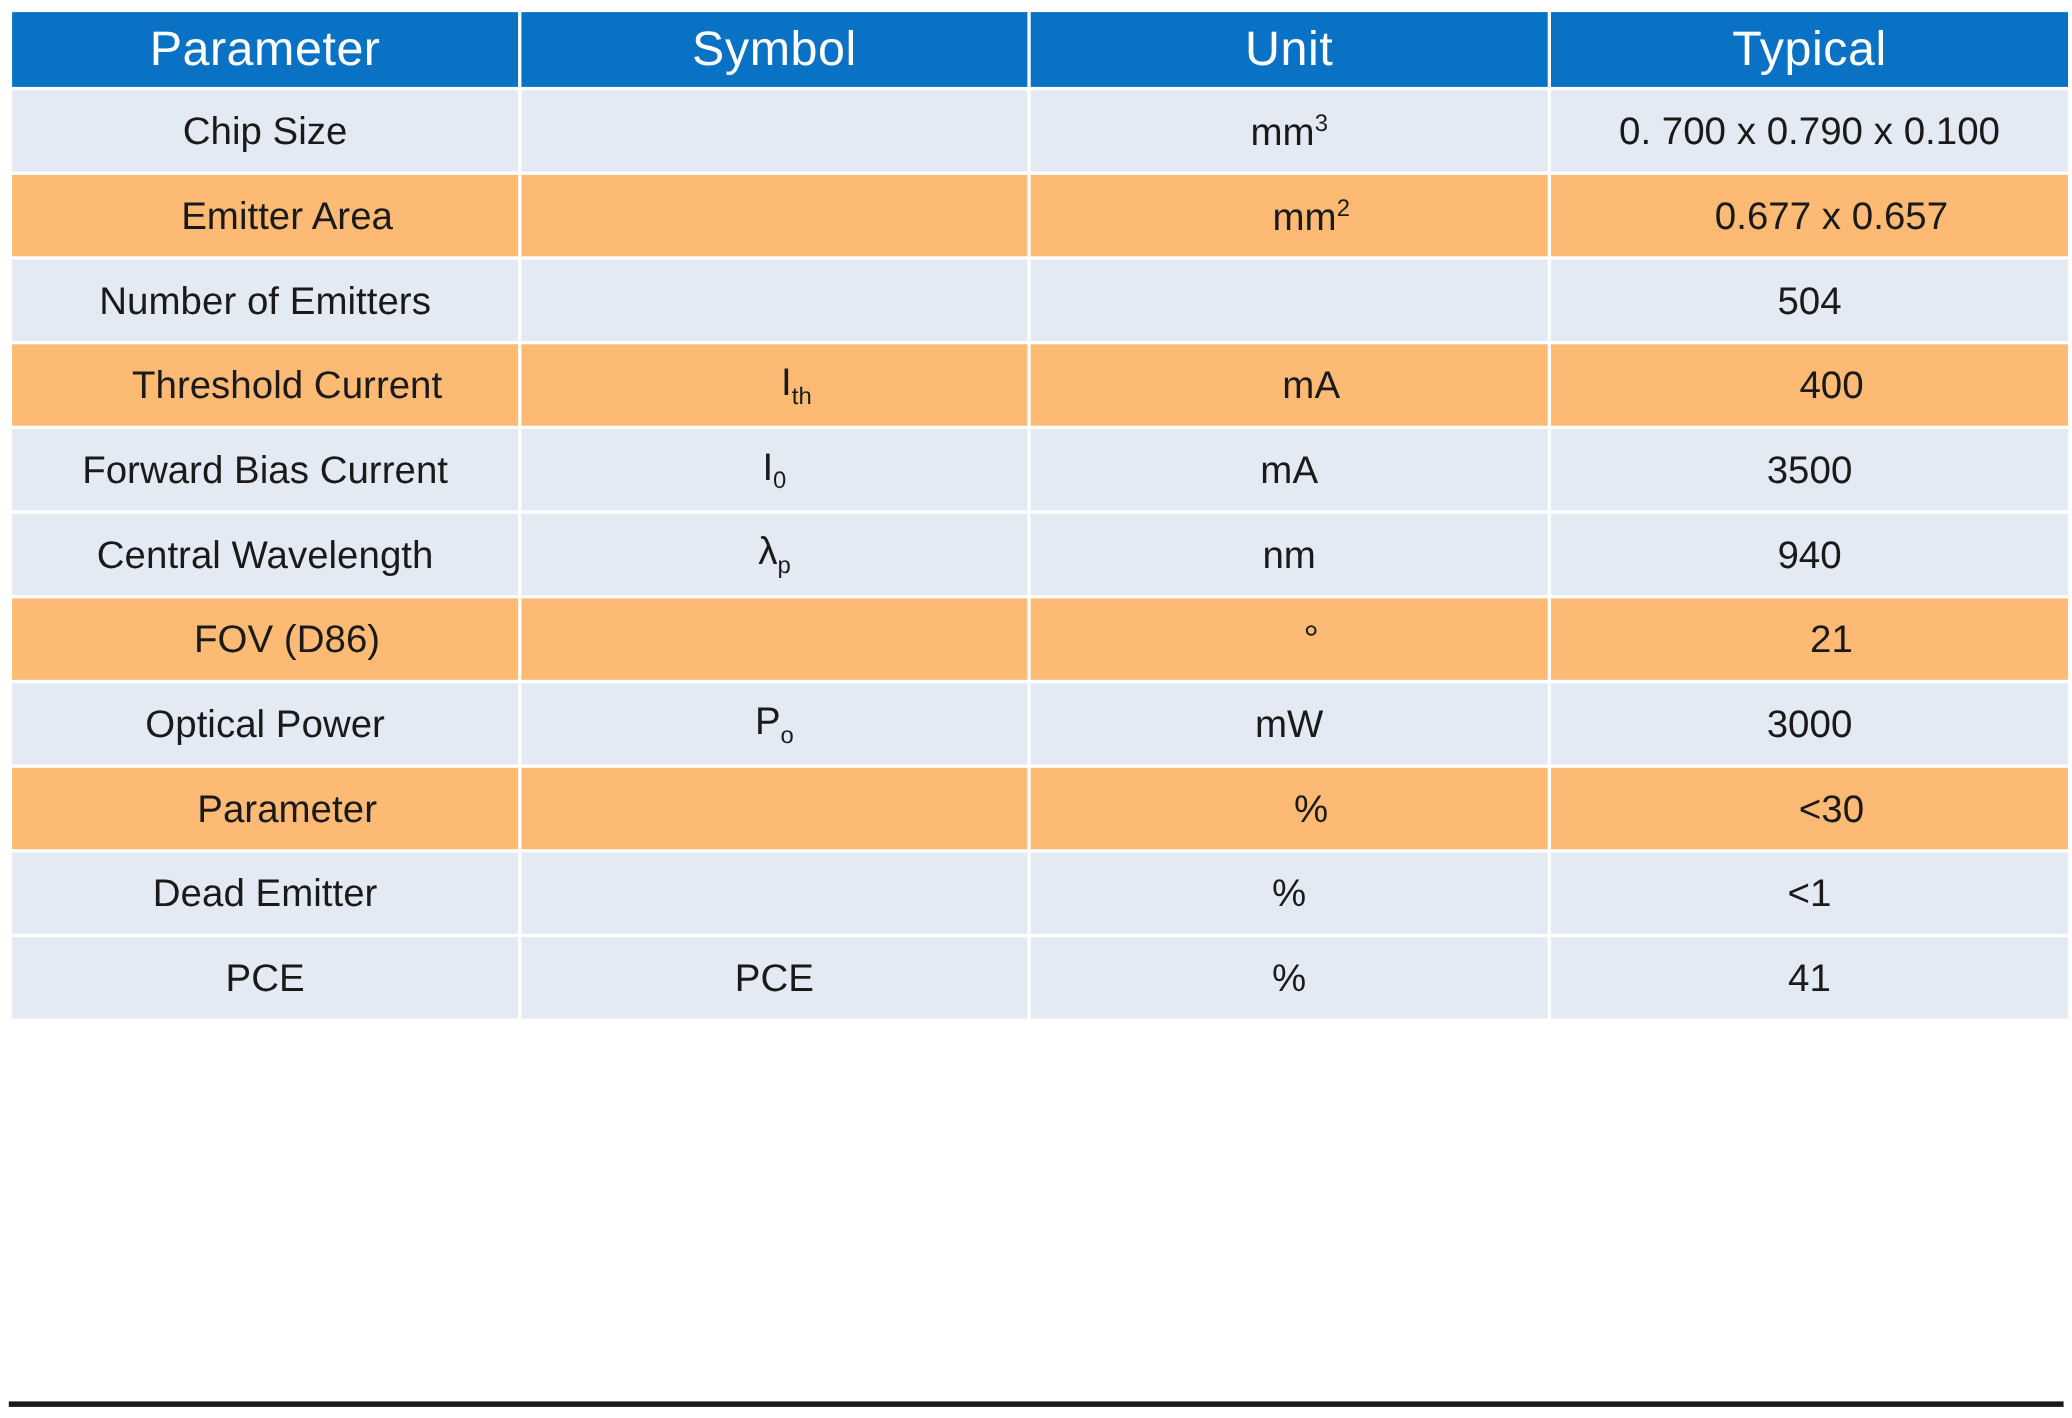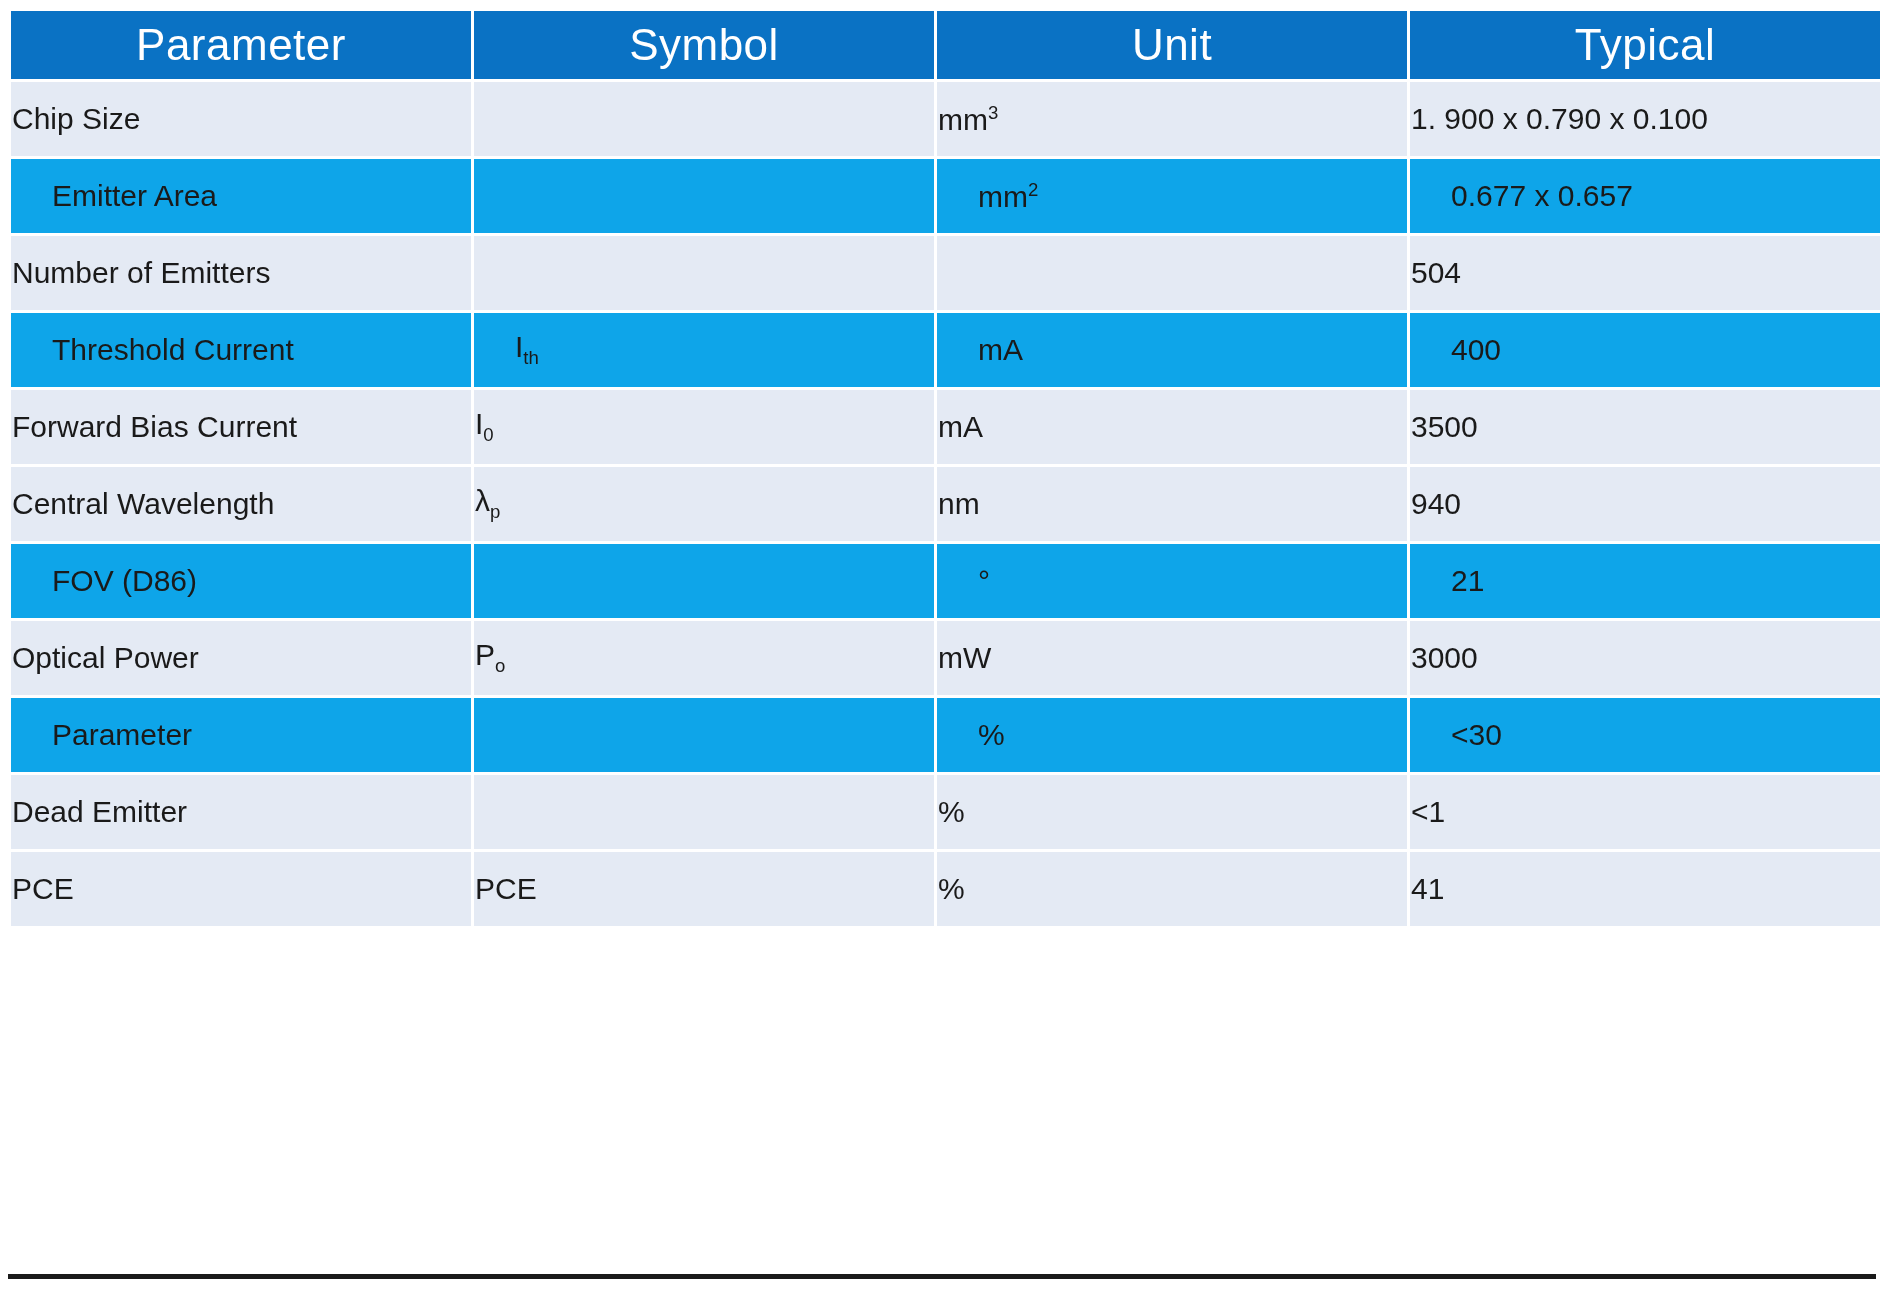--- a/index.html
+++ b/index.html
@@ -40,28 +40,28 @@
     font-weight: normal;
     font-size: 44px;
     line-height: 1;
     height: 66px;
     text-align: center;
     vertical-align: middle;
     letter-spacing: 0.5px;
   }
   table.spec td {
     color: #1a1a1a;
-    font-size: 30px;
+    font-size: 35px;
     line-height: 1;
     height: 72px;
-    text-align: left;
+    text-align: center;
     vertical-align: middle;
     white-space: nowrap;
   }
-  tr.band-a td { background: #0ea5e9; padding-left: 41px; }
+  tr.band-a td { background: #fdba74; padding-left: 41px; }
   tr.band-b td { background: #E4EAF4; }
 
   .sup { font-size: 0.62em; vertical-align: super; }
   .sub { font-size: 0.62em; vertical-align: sub; }
 
   .bottom-rule {
     position: absolute;
     left: 8px;
     right: 8px;
     bottom: 10px;
@@ -87,21 +87,21 @@
           <th>Symbol</th>
           <th>Unit</th>
           <th>Typical</th>
         </tr>
       </thead>
       <tbody id="spec-body">
           <tr class="band-b">
             <td>Chip Size</td>
             <td></td>
             <td>mm<span class="sup">3</span></td>
-            <td>1. 900 x 0.790 x 0.100</td>
+            <td>0. 700 x 0.790 x 0.100</td>
           </tr>
           <tr class="band-a">
             <td>Emitter Area</td>
             <td></td>
             <td>mm<span class="sup">2</span></td>
             <td>0.677 x 0.657</td>
           </tr>
           <tr class="band-b">
             <td>Number of Emitters</td>
             <td></td>

